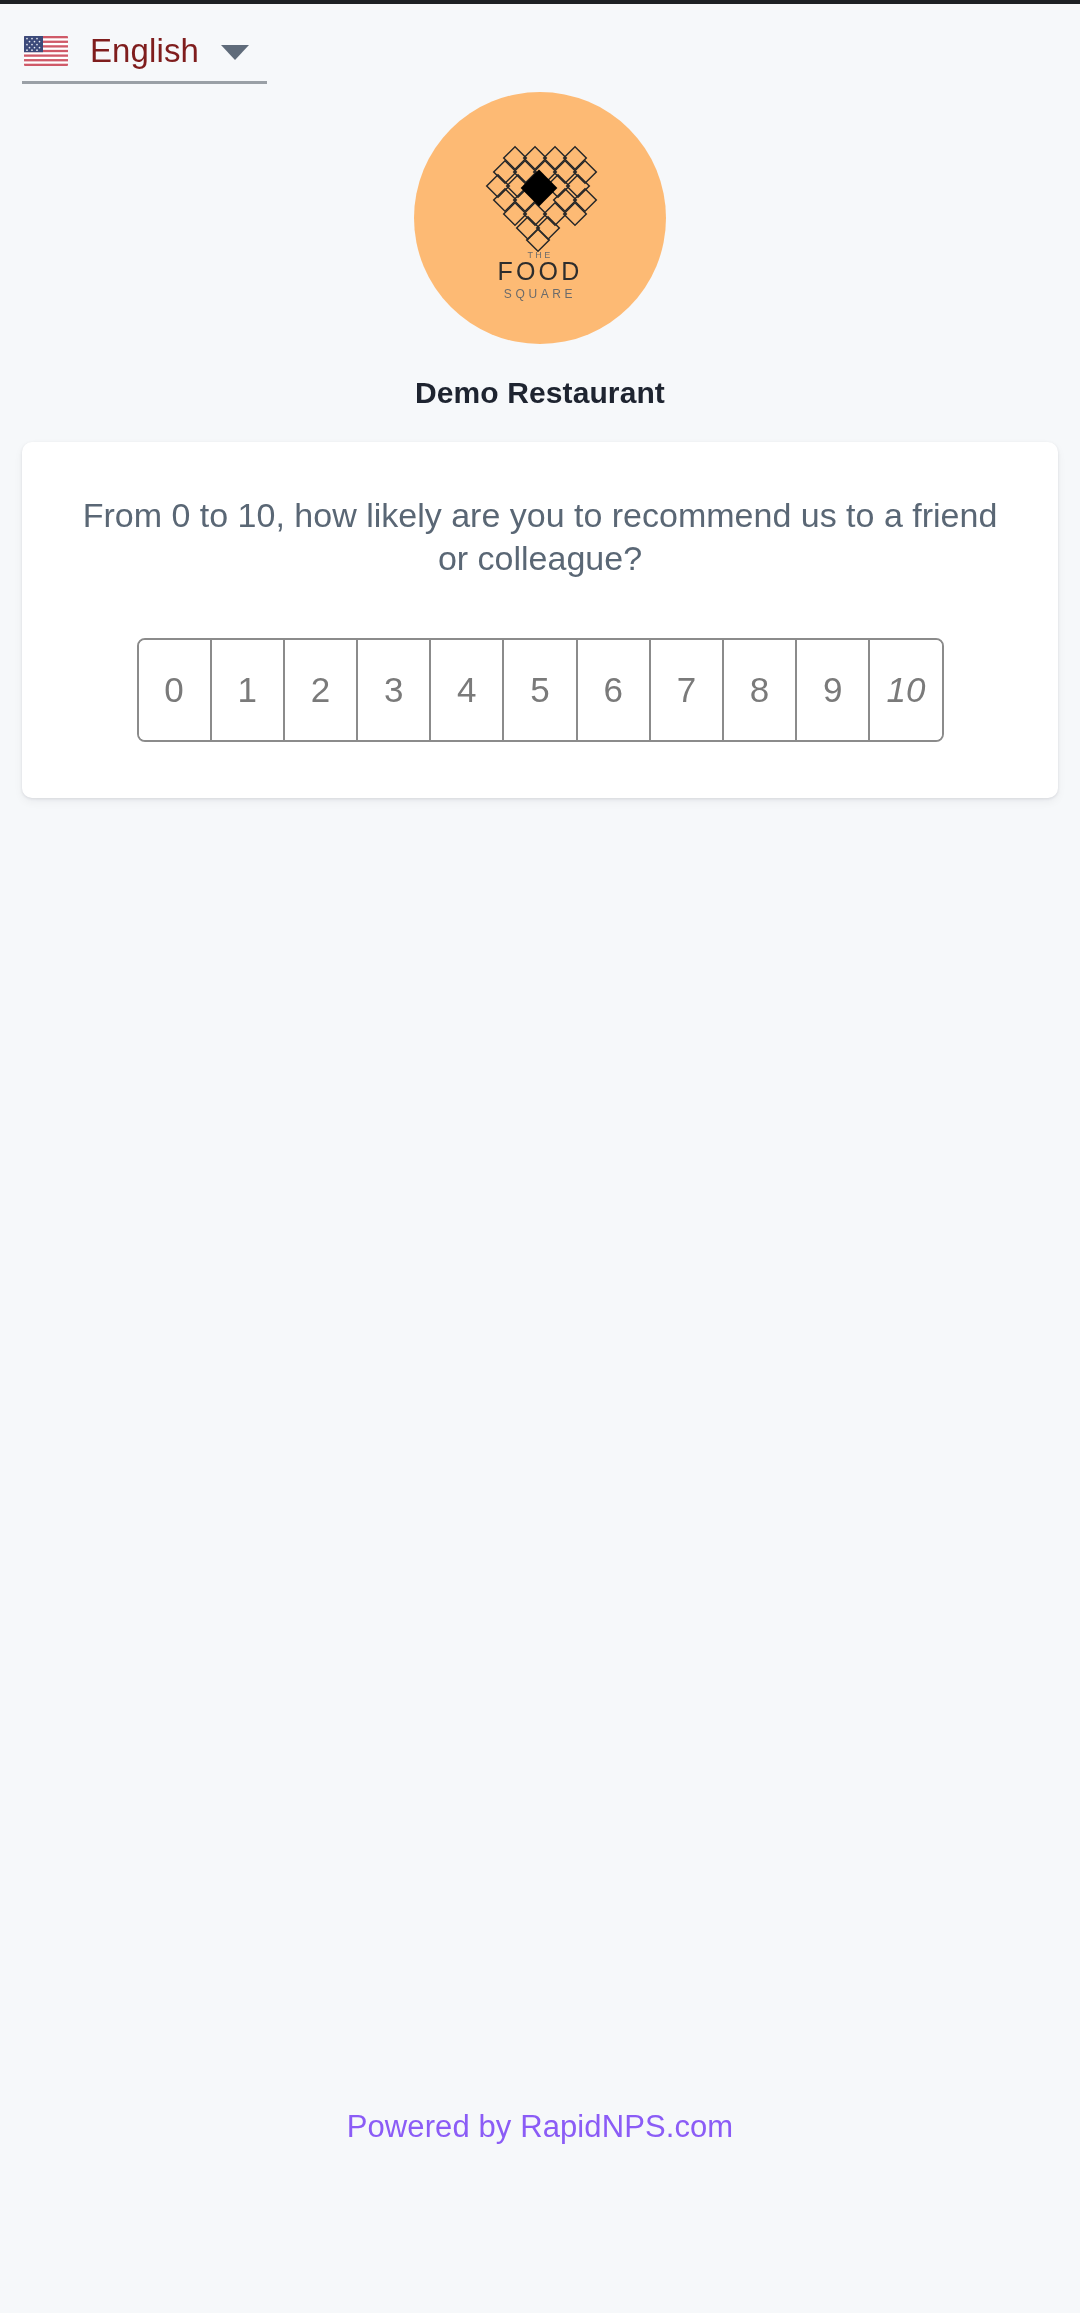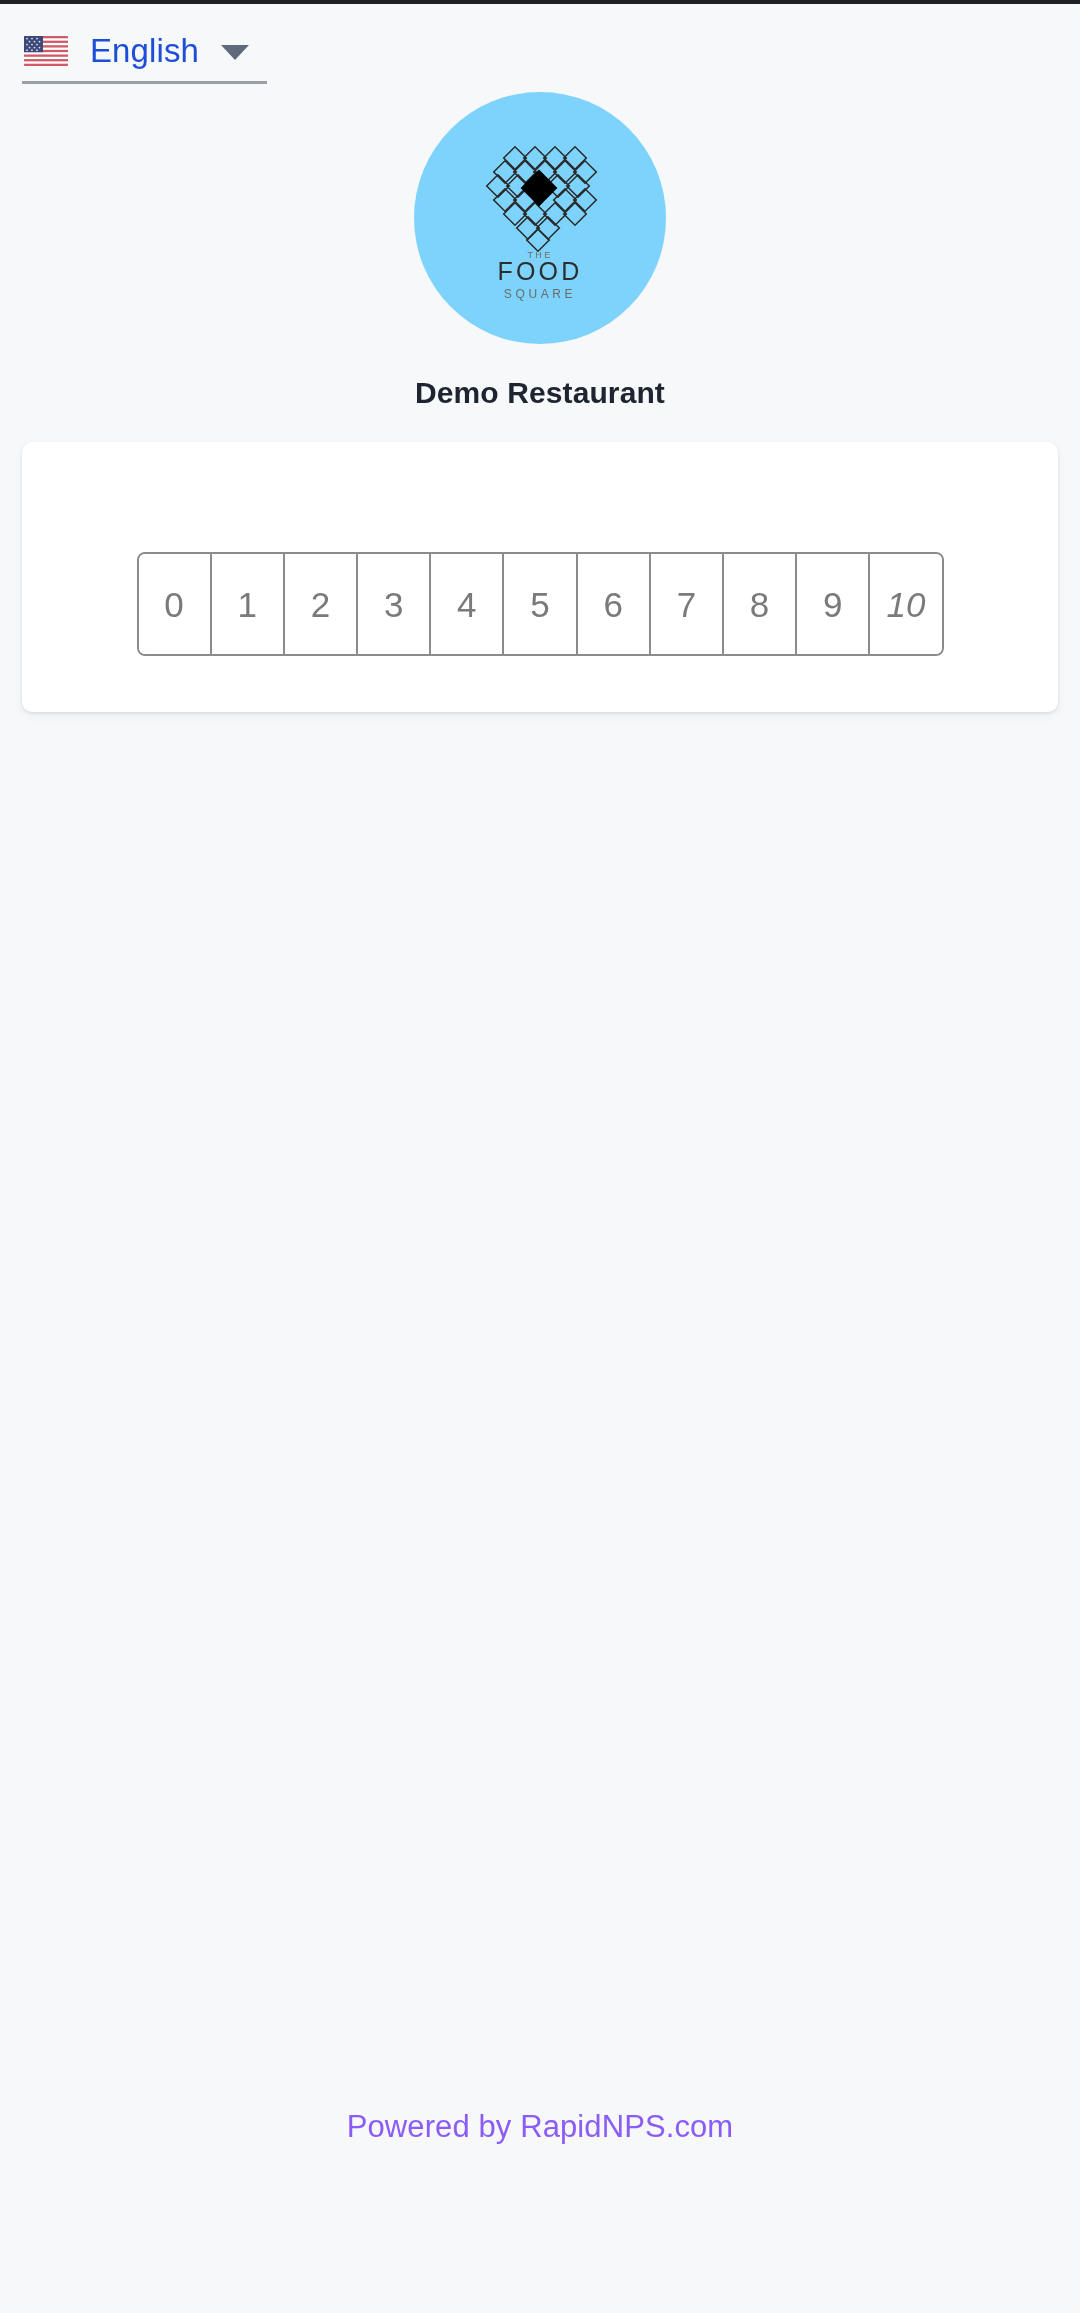--- a/index.html
+++ b/index.html
@@ -53,21 +53,21 @@
     width: 44px;
     height: 30px;
     display: block;
     border-radius: 1px;
     flex: 0 0 auto;
   }
 
   .lang-label {
     font-size: 33px;
     line-height: 1;
-    color: #1d4ed8;
+    color: #7f1d1d;
     letter-spacing: 0.1px;
   }
 
   .caret-icon {
     width: 0; height: 0;
     border-left: 14px solid transparent;
     border-right: 14px solid transparent;
     border-top: 15px solid #5f6b7a;
     display: block;
     flex: 0 0 auto;
@@ -79,21 +79,21 @@
     display: flex;
     flex-direction: column;
     align-items: center;
     margin-top: 8px;
   }
 
   .logo-circle {
     width: 252px;
     height: 252px;
     border-radius: 50%;
-    background: #7dd3fc;
+    background: #fdba74;
     display: flex;
     align-items: center;
     justify-content: center;
     overflow: hidden;
   }
 
   .logo-svg { width: 176px; height: 176px; display: block; }
 
   .brand-name {
     margin-top: 32px;
@@ -251,20 +251,21 @@
 
         <text x="88" y="128" text-anchor="middle" font-family="Liberation Sans, sans-serif" font-size="9" letter-spacing="2.4" fill="#6b6b6b">THE</text>
         <text x="88" y="150" text-anchor="middle" font-family="Liberation Sans, sans-serif" font-size="25" letter-spacing="3.2" fill="#2d2d2d">FOOD</text>
         <text x="88" y="168" text-anchor="middle" font-family="Liberation Sans, sans-serif" font-size="12" letter-spacing="3.6" fill="#6b6b6b">SQUARE</text>
       </svg>
     </div>
     <div class="brand-name">Demo Restaurant</div>
   </div>
 
   <div class="card">
+    <div class="question">From 0 to 10, how likely are you to recommend us to a friend or colleague?</div>
     <div class="scale">
       <button class="scale-btn">0</button>
       <button class="scale-btn">1</button>
       <button class="scale-btn">2</button>
       <button class="scale-btn">3</button>
       <button class="scale-btn">4</button>
       <button class="scale-btn">5</button>
       <button class="scale-btn">6</button>
       <button class="scale-btn">7</button>
       <button class="scale-btn">8</button>

